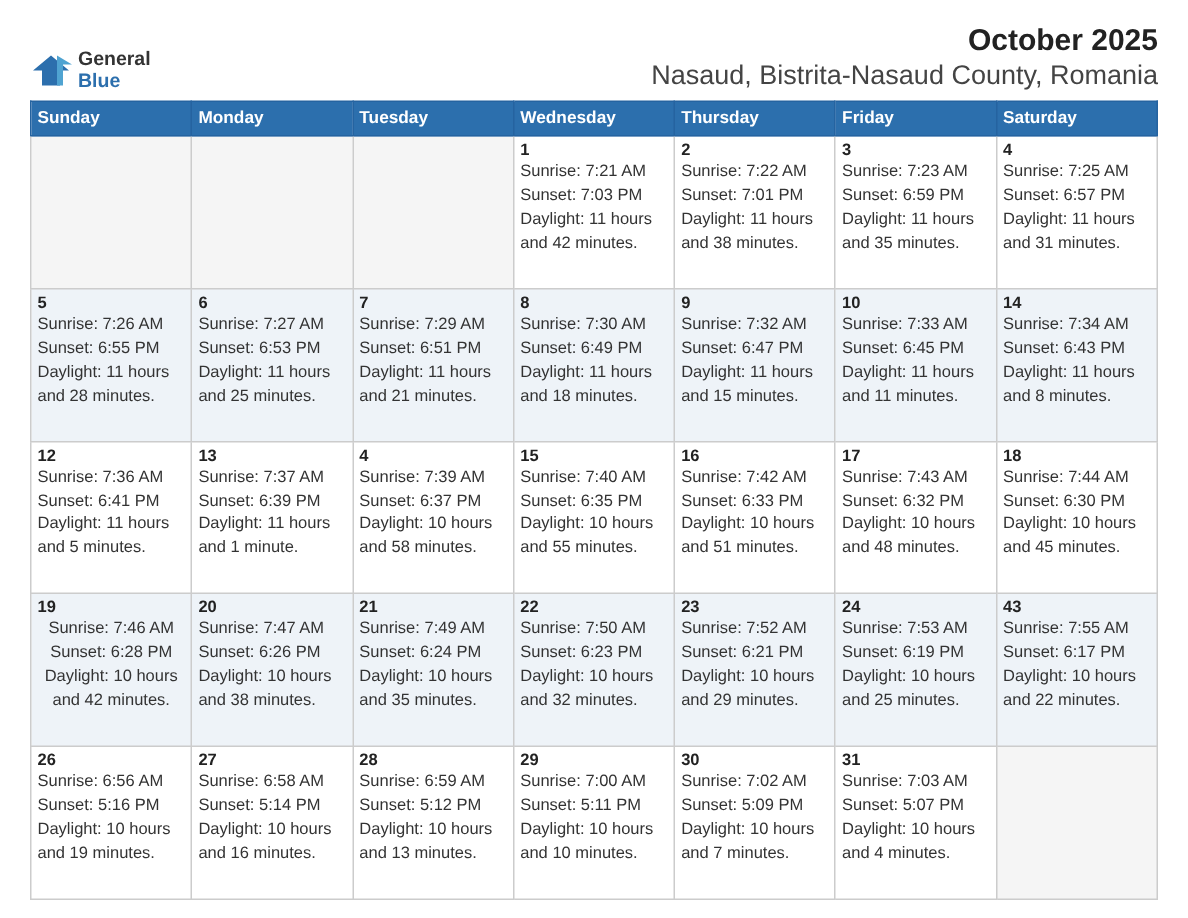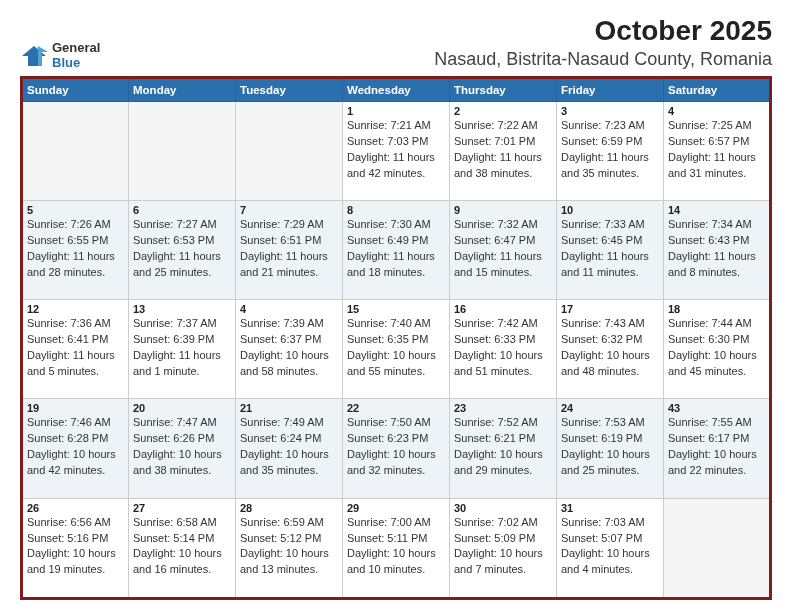--- a/index.html
+++ b/index.html
@@ -38,33 +38,33 @@
     .logo-blue { color: #2c6fad; }
     .logo-icon {
       width: 28px;
       height: 28px;
       margin-right: 4px;
     }
     .title-block {
       text-align: right;
     }
     .month-title {
-      font-size: 28px;
+      font-size: 20px;
       font-weight: bold;
       color: #222;
       line-height: 1.1;
     }
     .subtitle {
       font-size: 18px;
       color: #444;
       margin-top: 2px;
     }
     .calendar {
       flex: 1;
-      border: 3px solid #7f1d1d;
+      border: 1px solid #7f1d1d;
       border-collapse: collapse;
       width: 100%;
       table-layout: fixed;
     }
     .calendar th {
       background: #2c6fad;
       color: #fff;
       font-size: 11.5px;
       font-weight: bold;
       padding: 5px 4px;
@@ -265,21 +265,21 @@
             <span class="day-number">18</span>
             <div class="day-info" style="white-space: pre-line;">Sunrise: 7:44 AM
 Sunset: 6:30 PM
 Daylight: 10 hours
 and 45 minutes.</div>
           </td>
         </tr>
         <tr class="row-alt">
           <td>
             <span class="day-number">19</span>
-            <div class="day-info" style="white-space: pre-line;">Sunrise: 7:46 AM
+            <div class="day-info" style="white-space: pre-line; text-align: center;">Sunrise: 7:46 AM
 Sunset: 6:28 PM
 Daylight: 10 hours
 and 42 minutes.</div>
           </td>
           <td>
             <span class="day-number">20</span>
             <div class="day-info" style="white-space: pre-line;">Sunrise: 7:47 AM
 Sunset: 6:26 PM
 Daylight: 10 hours
 and 38 minutes.</div>

